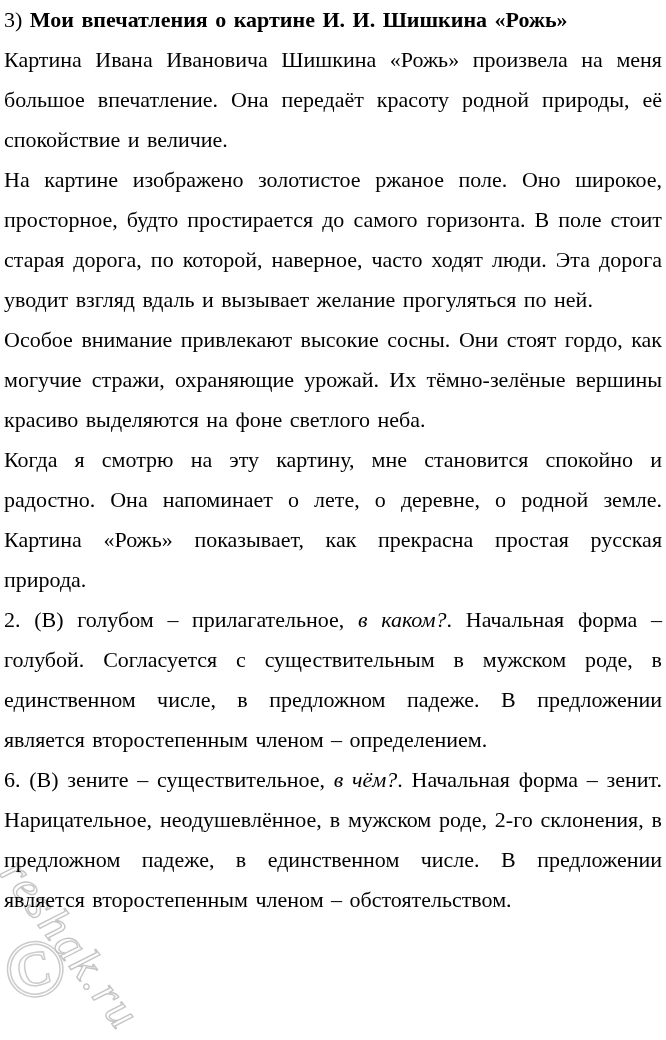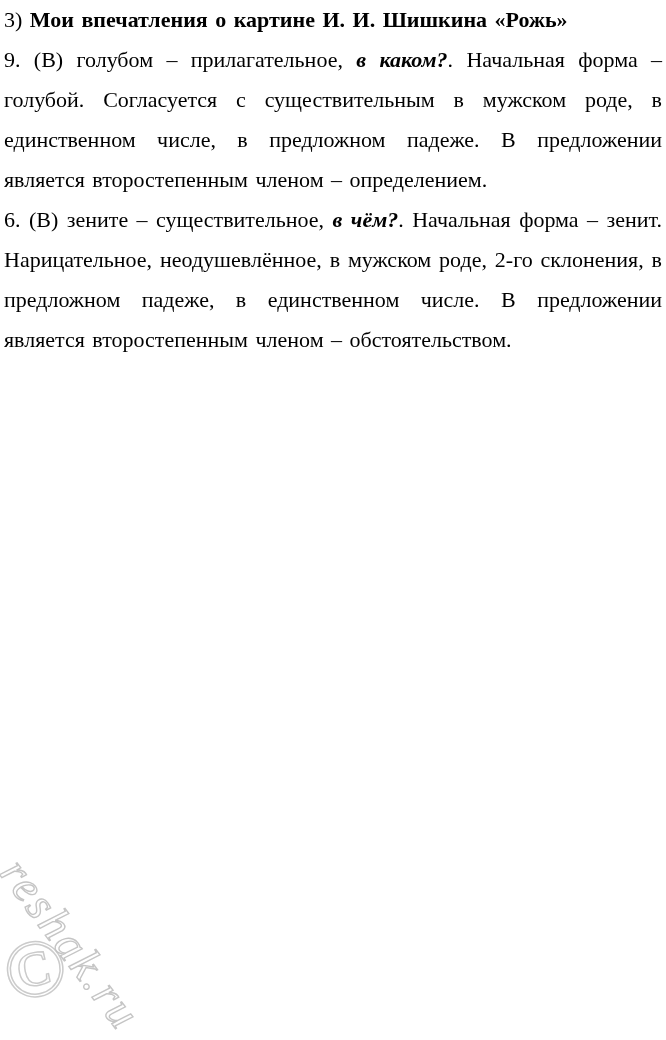--- a/index.html
+++ b/index.html
@@ -33,21 +33,20 @@
     word-spacing: 2px;
   }
   p.title-line {
     text-align: left;
   }
   .title-bold {
     font-weight: bold;
   }
   .q-italic {
     font-style: italic;
-    font-weight: bold;
   }
   
   .watermark {
     position: absolute;
     top: 0; left: 0;
     width: 100%; height: 100%;
     z-index: 0;
     pointer-events: none;
   }
   .wm-text {
@@ -83,24 +82,28 @@
 <div class="watermark">
   <span class="wm-copyright">©</span>
   <span class="wm-text">reshak.ru</span>
 </div>
 
 <div class="page">
   <div class="doc-text">
 
     <p class="line title-line"><span>3) </span><span class="title-bold">Мои впечатления о картине И. И. Шишкина «Рожь»</span></p>
 
+    <p class="line">Картина Ивана Ивановича Шишкина «Рожь» произвела на меня большое впечатление. Она передаёт красоту родной природы, её спокойствие и величие.</p>
+
+    <p class="line">На картине изображено золотистое ржаное поле. Оно широкое, просторное, будто простирается до самого горизонта. В поле стоит старая дорога, по которой, наверное, часто ходят люди. Эта дорога уводит взгляд вдаль и вызывает желание прогуляться по ней.</p>
+
+    <p class="line">Особое внимание привлекают высокие сосны. Они стоят гордо, как могучие стражи, охраняющие урожай. Их тёмно-зелёные вершины красиво выделяются на фоне светлого неба.</p>
 
 
+    <p class="line">Когда я смотрю на эту картину, мне становится спокойно и радостно. Она напоминает о лете, о деревне, о родной земле. Картина «Рожь» показывает, как прекрасна простая русская природа.</p>
 
 
-
-
-    <p class="line"><span>9. (В) голубом – прилагательное, </span><span class="q-italic">в каком?</span><span>. Начальная форма – голубой. Согласуется с существительным в мужском роде, в единственном числе, в предложном падеже. В предложении является второстепенным членом – определением.</span></p>
+    <p class="line"><span>2. (В) голубом – прилагательное, </span><span class="q-italic">в каком?</span><span>. Начальная форма – голубой. Согласуется с существительным в мужском роде, в единственном числе, в предложном падеже. В предложении является второстепенным членом – определением.</span></p>
 
     <p class="line"><span>6. (В) зените – существительное, </span><span class="q-italic">в чём?</span><span>. Начальная форма – зенит. Нарицательное, неодушевлённое, в мужском роде, 2-го склонения, в предложном падеже, в единственном числе. В предложении является второстепенным членом – обстоятельством.</span></p>
 
   </div>
 </div>
 
 </body></html>

